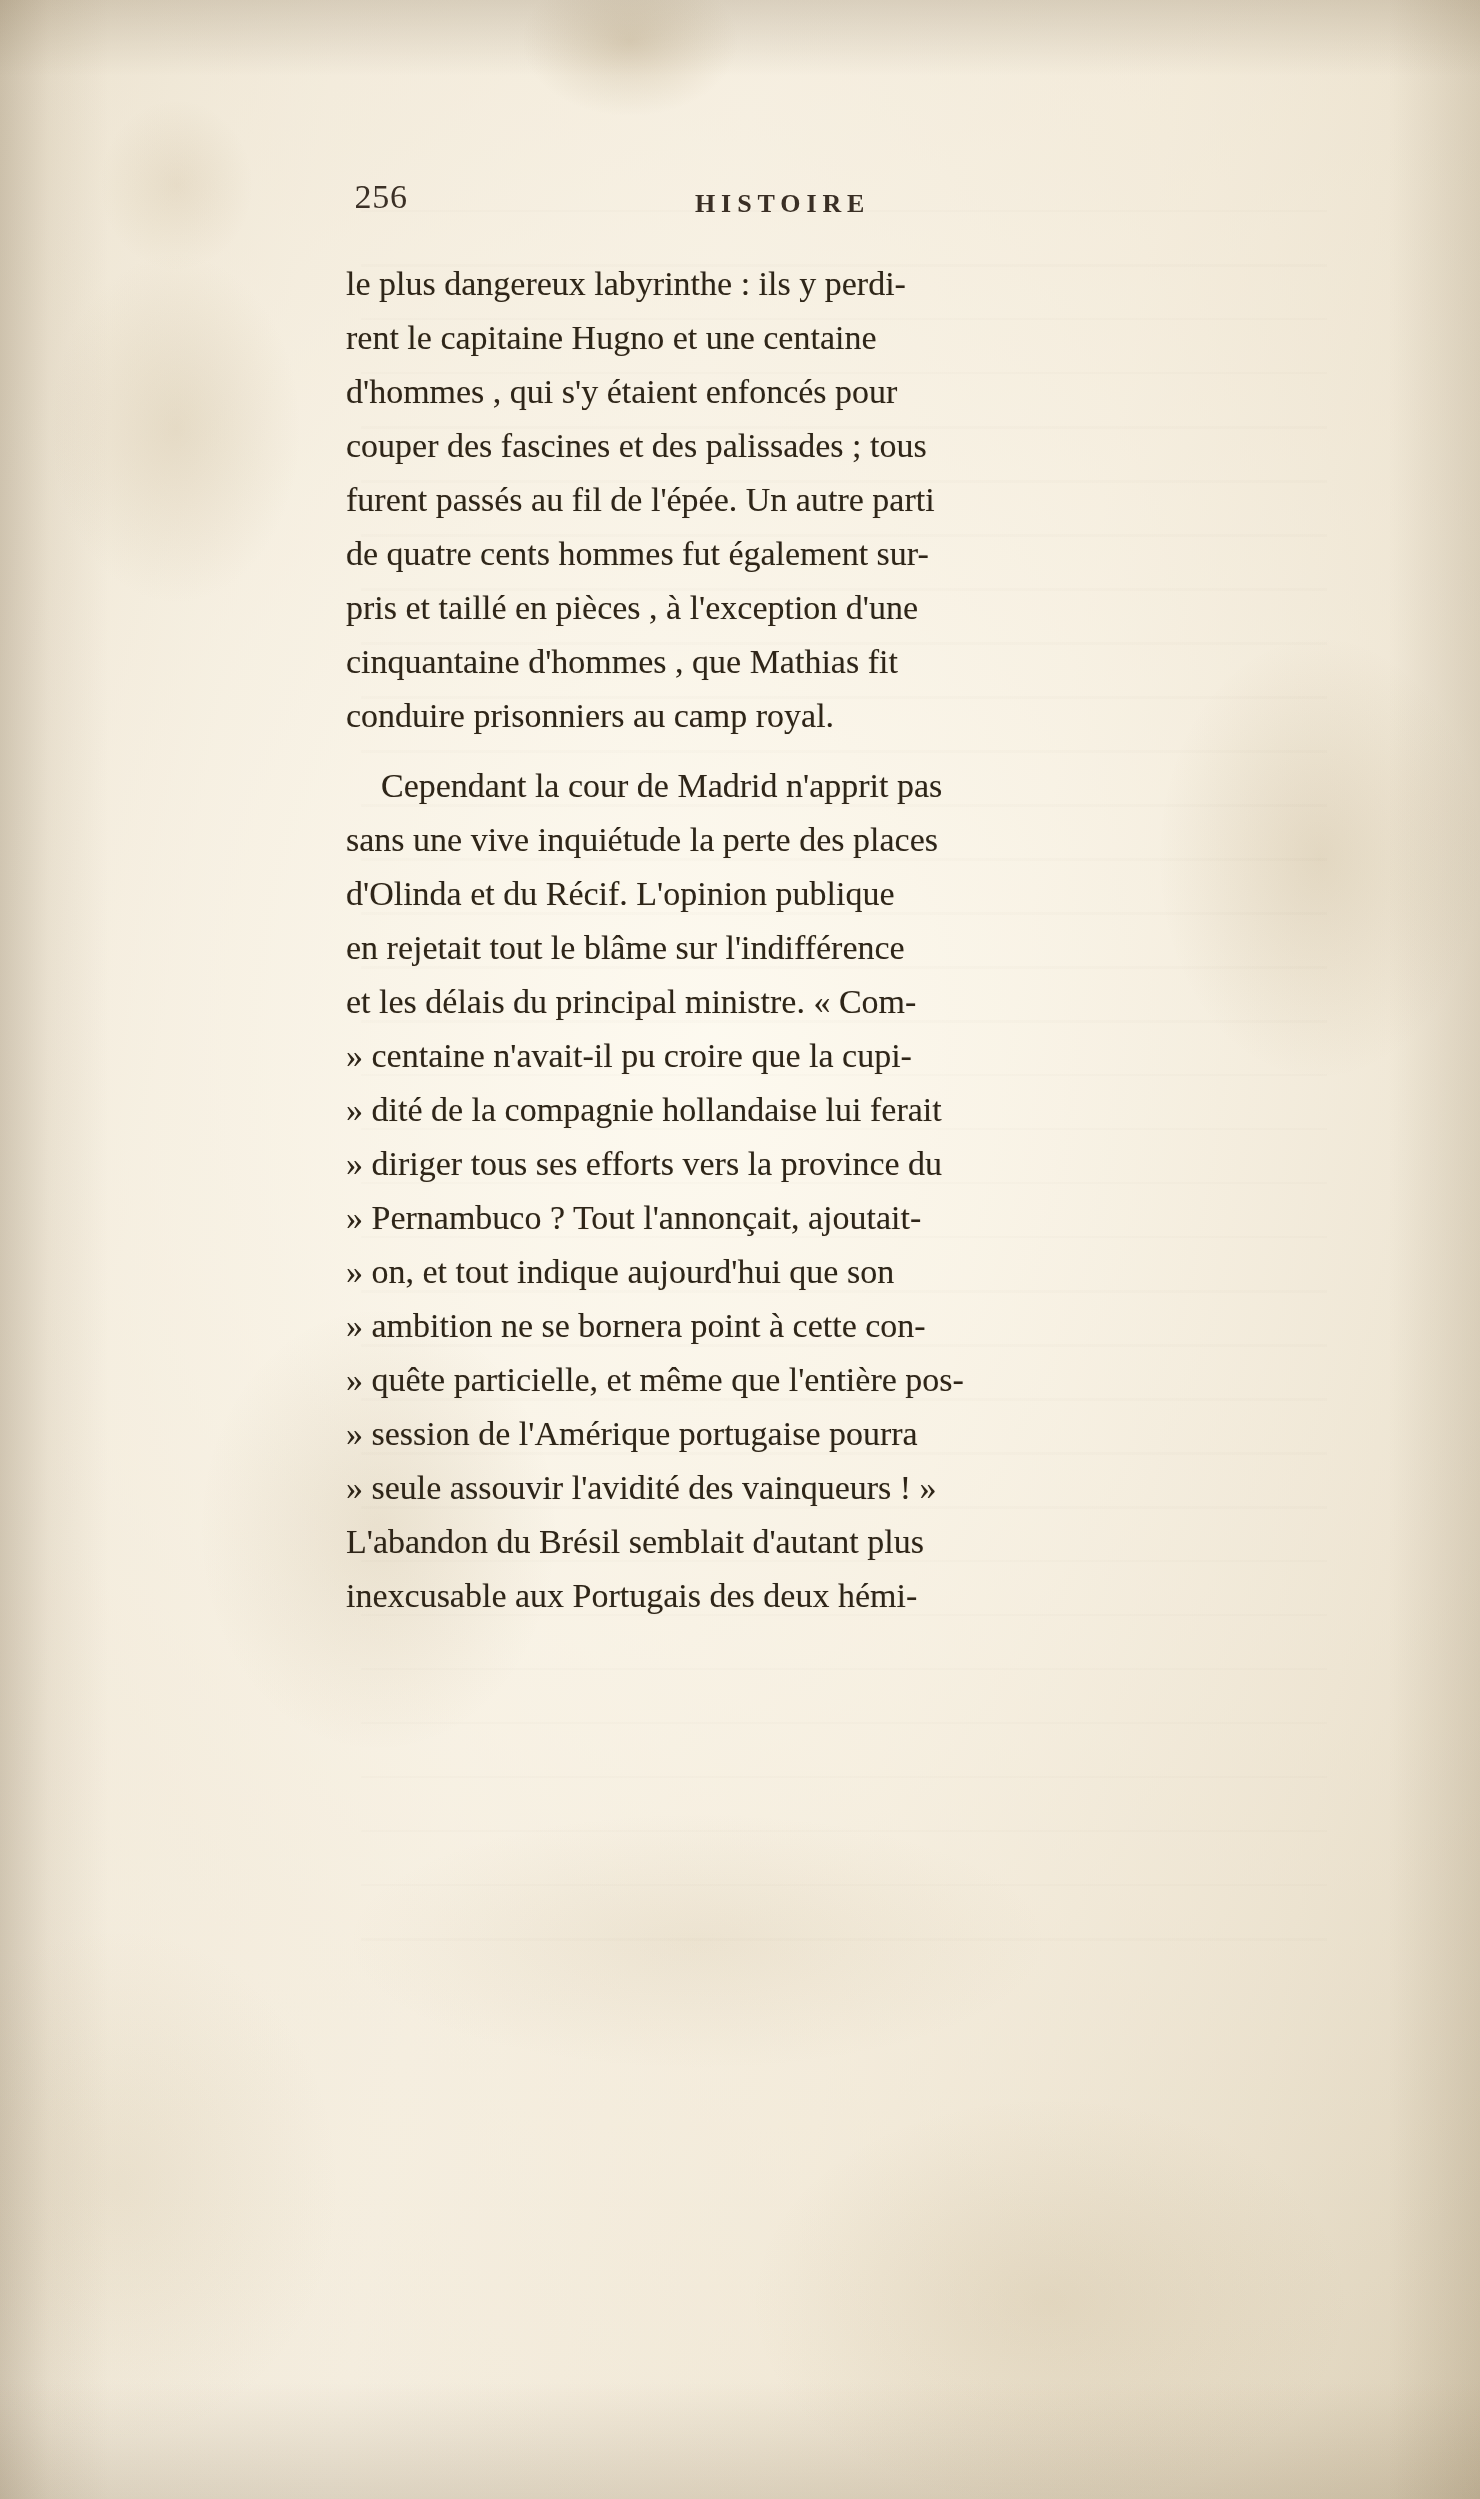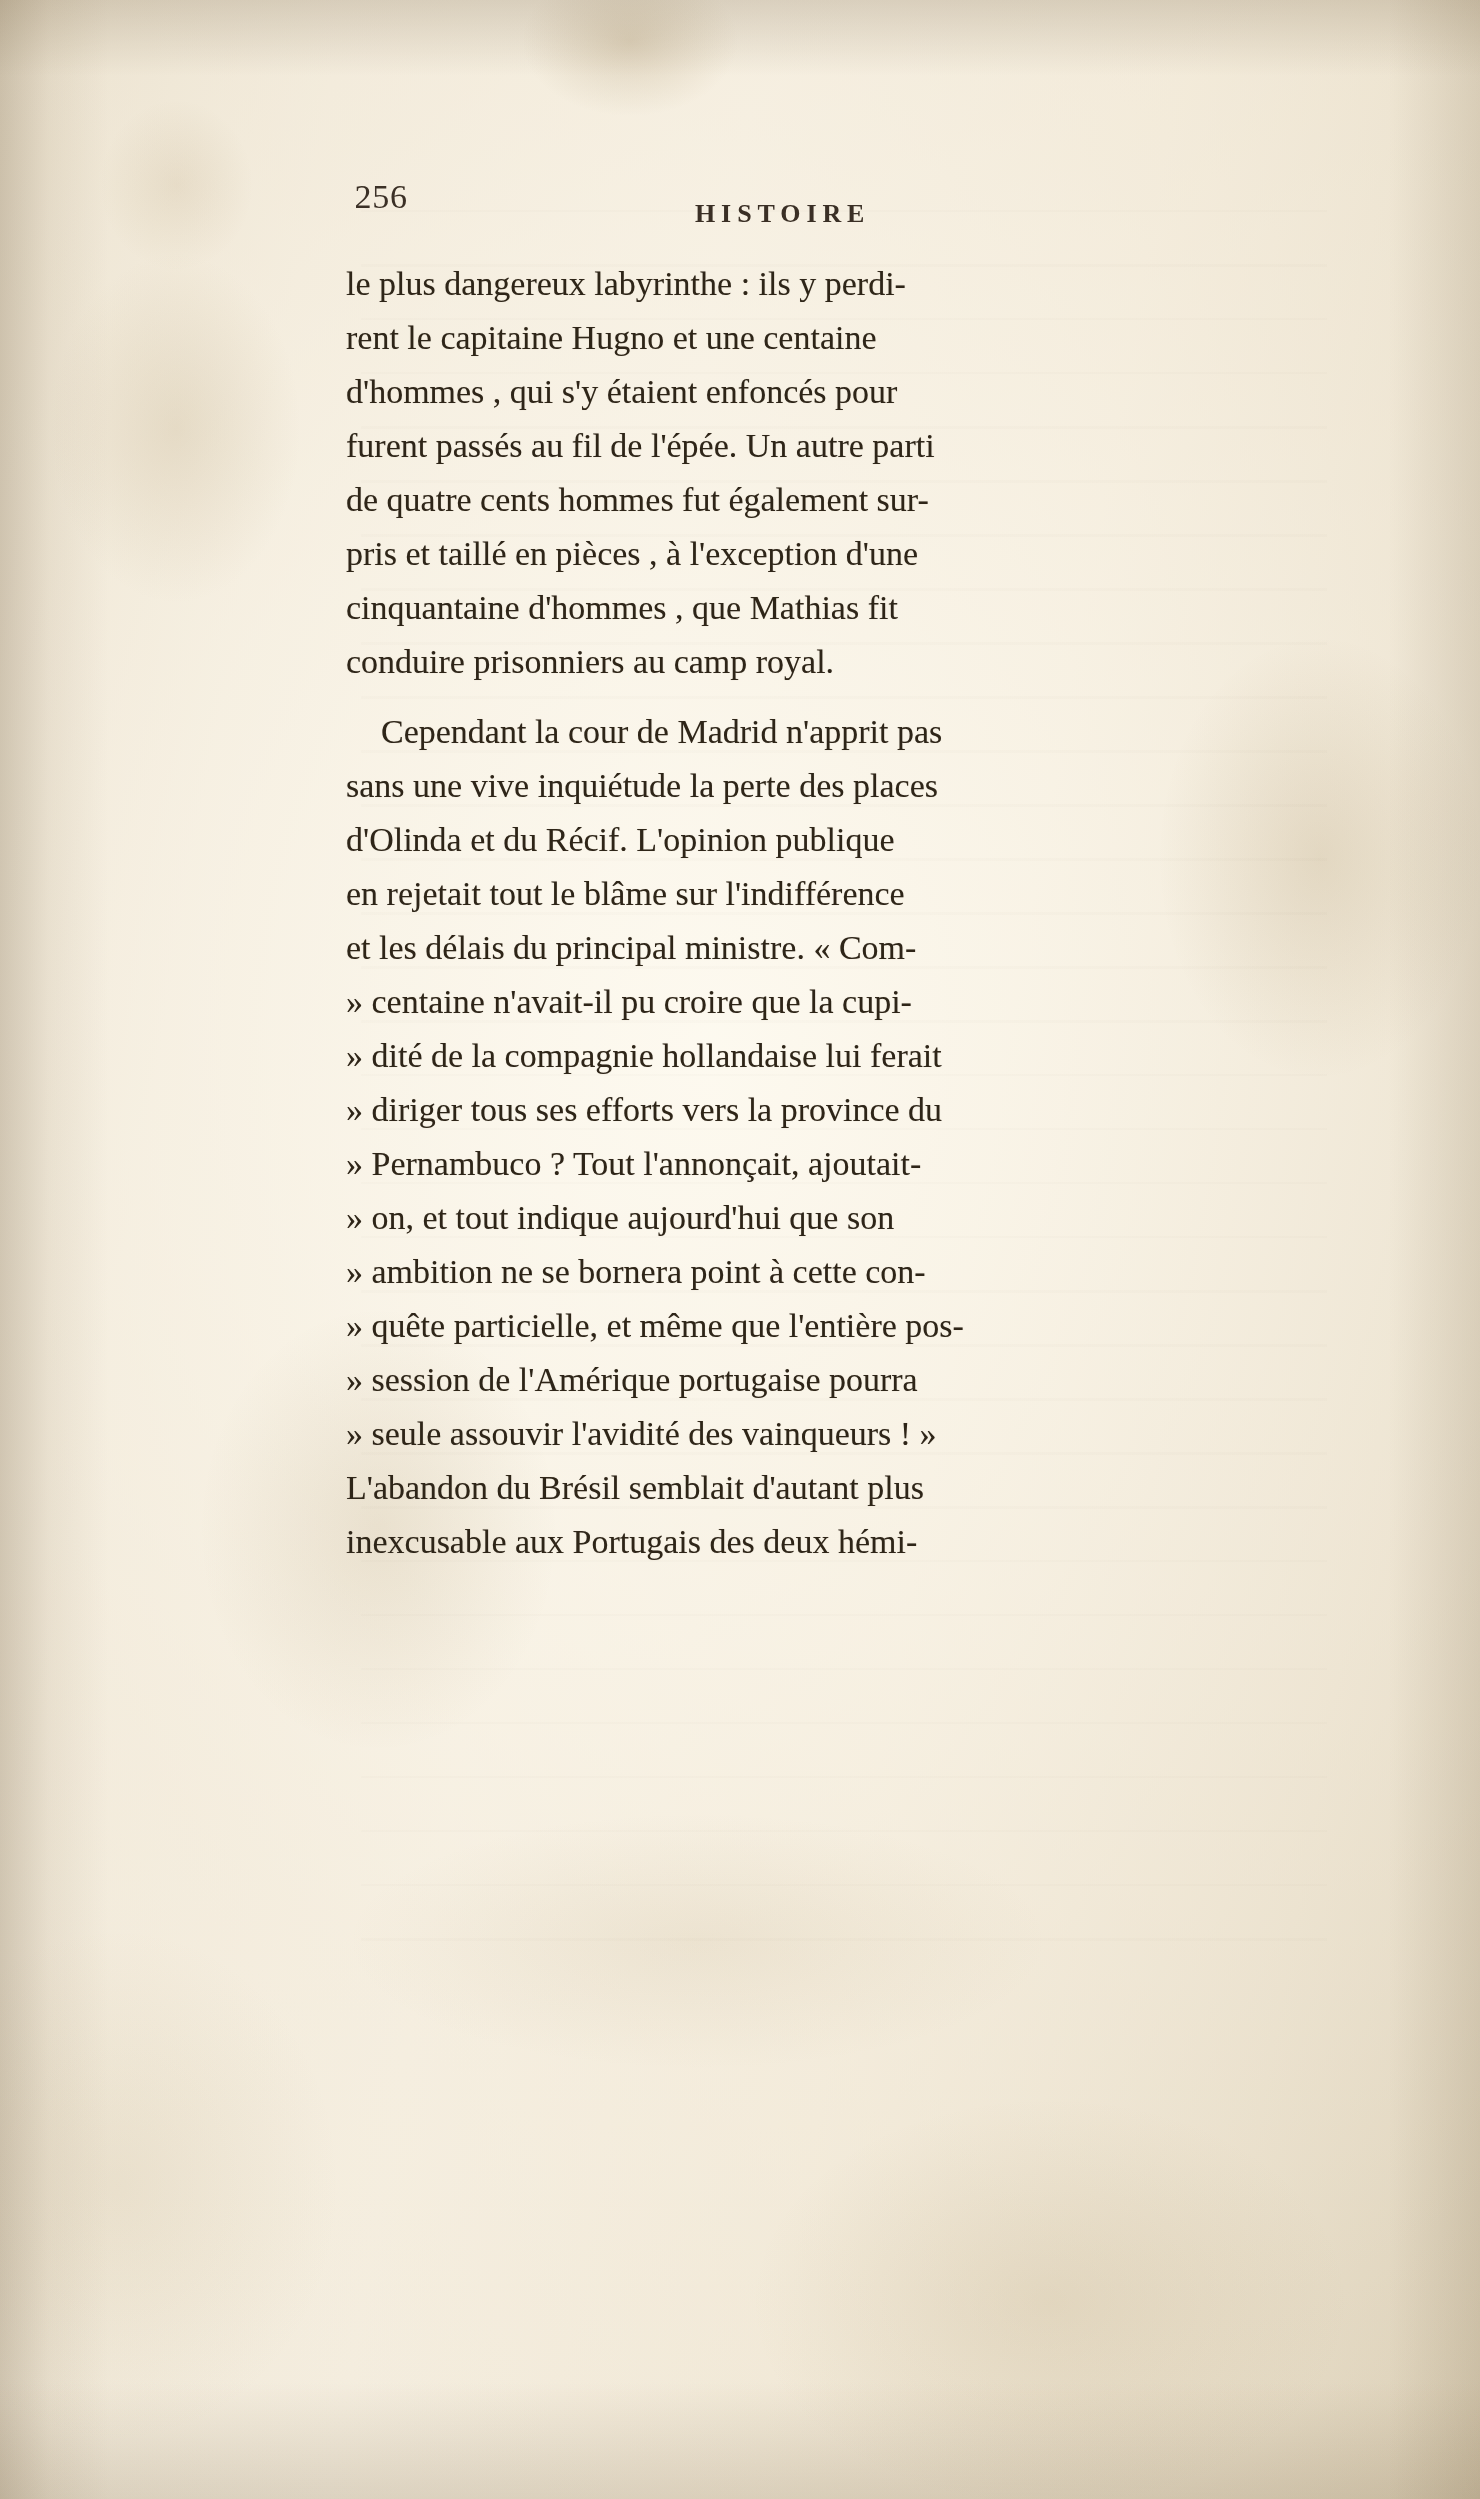--- a/index.html
+++ b/index.html
@@ -82,21 +82,21 @@
     position: absolute;
     left: 8.4px;
     top: 0;
     font-size: 34px;
     color: #3b3026;
     letter-spacing: 0.8px;
   }
   .head-title {
     position: absolute;
     left: 349px;
-    top: 21px;
+    top: 11px;
     font-size: 26px;
     letter-spacing: 5.9px;
     color: #3a2f25;
     font-weight: 600;
   }
 
   p.para {
     margin: 0;
     font-size: 34px;
     line-height: 54px;
@@ -151,20 +151,21 @@
 
     <div class="running-head">
       <div class="folio">256</div>
       <div class="head-title">HISTOIRE</div>
     </div>
 
     <p class="para">
       <span class="line">le plus dangereux labyrinthe : ils y perdi-</span>
       <span class="line">rent le capitaine Hugno et une centaine</span>
       <span class="line">d'hommes , qui s'y étaient enfoncés pour</span>
+      <span class="line">couper des fascines et des palissades ; tous</span>
       <span class="line">furent passés au fil de l'épée. Un autre parti</span>
       <span class="line">de quatre cents hommes fut également sur-</span>
       <span class="line">pris et taillé en pièces , à l'exception d'une</span>
       <span class="line">cinquantaine d'hommes , que Mathias fit</span>
       <span class="line">conduire prisonniers au camp royal.</span>
     </p>
 
     <p class="para">
       <span class="line"><span class="indent"></span><span>Cependant la cour de Madrid n'apprit pas</span></span>
       <span class="line">sans une vive inquiétude la perte des places</span>

